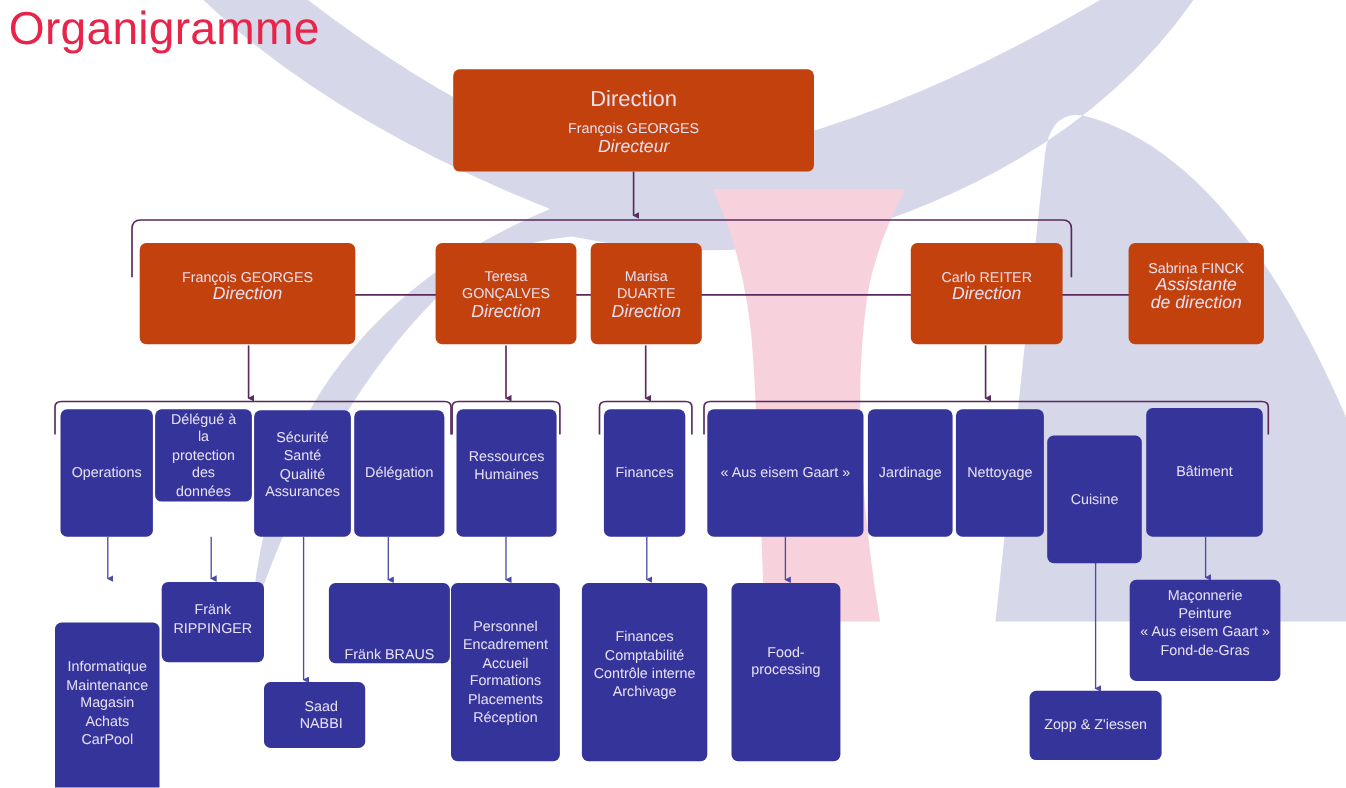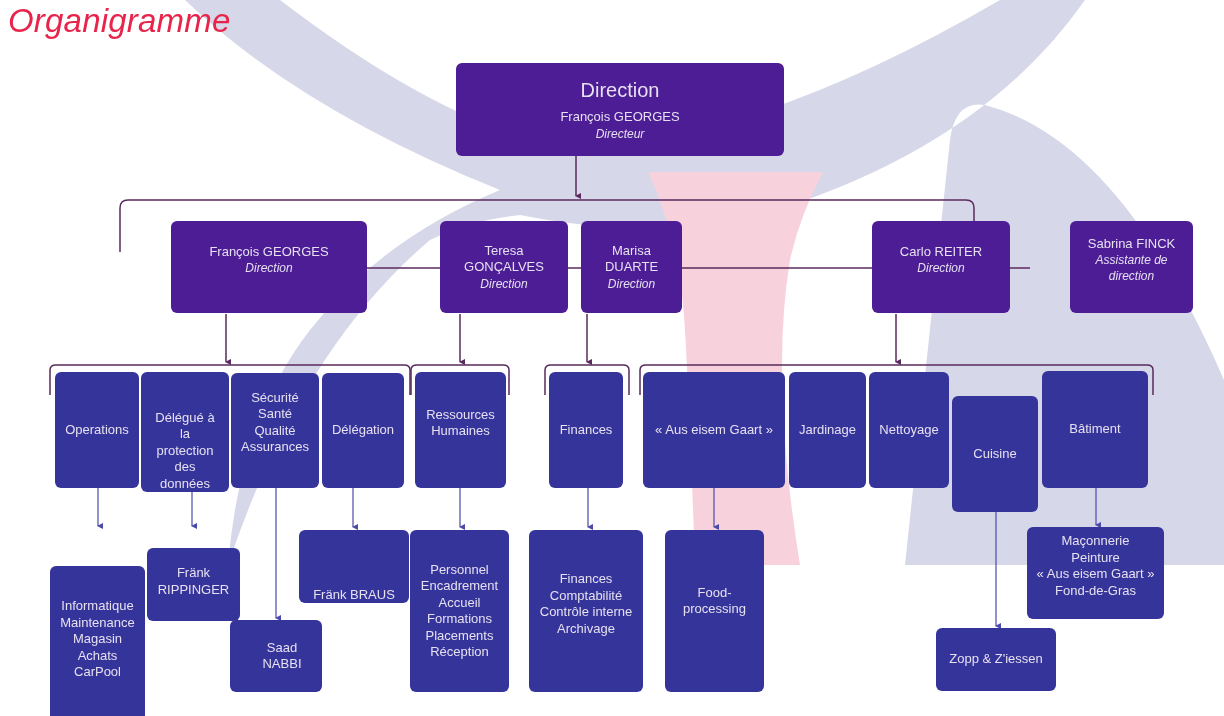--- a/index.html
+++ b/index.html
@@ -5,33 +5,33 @@
   html, body { margin: 0; padding: 0; }
   body {
     width: 1224px; height: 716px; position: relative; overflow: hidden;
     background: #ffffff;
     font-family: "Liberation Sans", sans-serif;
   }
   #bg { position: absolute; left: 0; top: 0; width: 1224px; height: 716px; z-index: 0; }
   #connectors { position: absolute; left: 0; top: 0; width: 1224px; height: 716px; z-index: 1; pointer-events: none; }
   .title {
     position: absolute; left: 8px; top: 2px; z-index: 3;
-    font-size: 33px; color: #e8244b; letter-spacing: 0.2px; font-style: italic;
+    font-size: 42px; color: #e8244b; letter-spacing: 0.2px;
   }
   .node {
     position: absolute; z-index: 2; box-sizing: border-box;
     border-radius: 6px; color: #e6e0f0;
     display: flex; flex-direction: column; align-items: center; justify-content: center;
     text-align: center; font-size: 13px; line-height: 16.5px;
     padding: 0 4px;
   }
-  .node.exec { background: #4c1d95; margin-left: 44px; }
+  .node.exec { background: #c2410c; }
   .node.dept { background: #35349a; }
   .node .name { display: block; }
-  .node .role { display: block; font-style: italic; font-size: 12px; line-height: 16px; }
+  .node .role { display: block; font-style: italic; font-size: 16px; line-height: 16px; }
   .node .big { font-size: 20px; line-height: 26px; margin-bottom: 6px; }
   .node .line { display: block; }
 </style>
 </head>
 <body>
 
 <svg id="bg" viewBox="0 0 1224 716">
   <path d="M 185 0 L 280 0 Q 450 130 575 150 Q 760 140 1000 0 L 1085 0 Q 980 150 760 215 Q 640 240 520 215 Q 470 220 430 240 Q 300 350 228 565 L 1224 565 L 1224 380 Q 1120 140 985 105 Q 955 100 950 140 L 905 565 L 228 565 Q 240 420 310 330 Q 380 240 500 190 Q 300 110 185 0 Z" fill="#d6d7e8"></path>
   <path d="M 648 172 L 823 172 Q 800 215 790 260 Q 770 380 800 565 L 695 565 Q 690 420 685 330 Q 680 240 648 172 Z" fill="#f7d2dc"></path>
 </svg>
@@ -96,21 +96,21 @@
   <span class="role">Direction</span>
 </div>
 <div class="node exec" style="left:1026px;top:221px;width:123px;height:92px;padding:0 14px 14px;">
   <span class="name">Sabrina FINCK</span>
   <span class="role">Assistante de direction</span>
 </div>
 
 <div class="node dept" style="left:55px;top:372px;width:84px;height:116px;">
   <span class="name">Operations</span>
 </div>
-<div class="node dept" style="left:141px;top:372px;width:88px;height:120px;padding:0 10px;justify-content:flex-end;">
+<div class="node dept" style="left:141px;top:372px;width:88px;height:84px;padding:0 10px;">
   <span class="name">Délégué à la protection des données</span>
 </div>
 <div class="node dept" style="left:231px;top:373px;width:88px;height:115px;padding:0 12px 16px;">
   <span class="name">Sécurité Santé Qualité Assurances</span>
 </div>
 <div class="node dept" style="left:322px;top:373px;width:82px;height:115px;">
   <span class="name">Délégation</span>
 </div>
 <div class="node dept" style="left:415px;top:372px;width:91px;height:116px;padding:0 10px 14px;">
   <span class="name">Ressources Humaines</span>
@@ -134,25 +134,25 @@
   <span class="name">Bâtiment</span>
 </div>
 
 <div class="node dept" style="left:50px;top:530px;width:95px;height:161px;padding-bottom:14px;margin-top:36px;">
   <span class="line">Informatique</span>
   <span class="line">Maintenance</span>
   <span class="line">Magasin</span>
   <span class="line">Achats</span>
   <span class="line">CarPool</span>
 </div>
-<div class="node dept" style="left:147px;top:548px;width:93px;height:73px;justify-content:flex-start;padding-top:17px;">
+<div class="node dept" style="left:147px;top:529px;width:93px;height:73px;justify-content:flex-start;padding-top:17px;">
   <span class="line">Fränk</span>
   <span class="line">RIPPINGER</span>
 </div>
-<div class="node dept" style="left:230px;top:620px;width:92px;height:72px;padding-left:16px;">
+<div class="node dept" style="left:240px;top:620px;width:92px;height:60px;padding-left:16px;">
   <span class="line">Saad NABBI</span>
 </div>
 <div class="node dept" style="left:299px;top:530px;width:110px;height:73px;justify-content:flex-end;padding-top:23px;">
   <span class="line">Fränk BRAUS</span>
 </div>
 <div class="node dept" style="left:410px;top:530px;width:99px;height:162px;">
   <span class="line">Personnel</span>
   <span class="line">Encadrement</span>
   <span class="line">Accueil</span>
   <span class="line">Formations</span>

